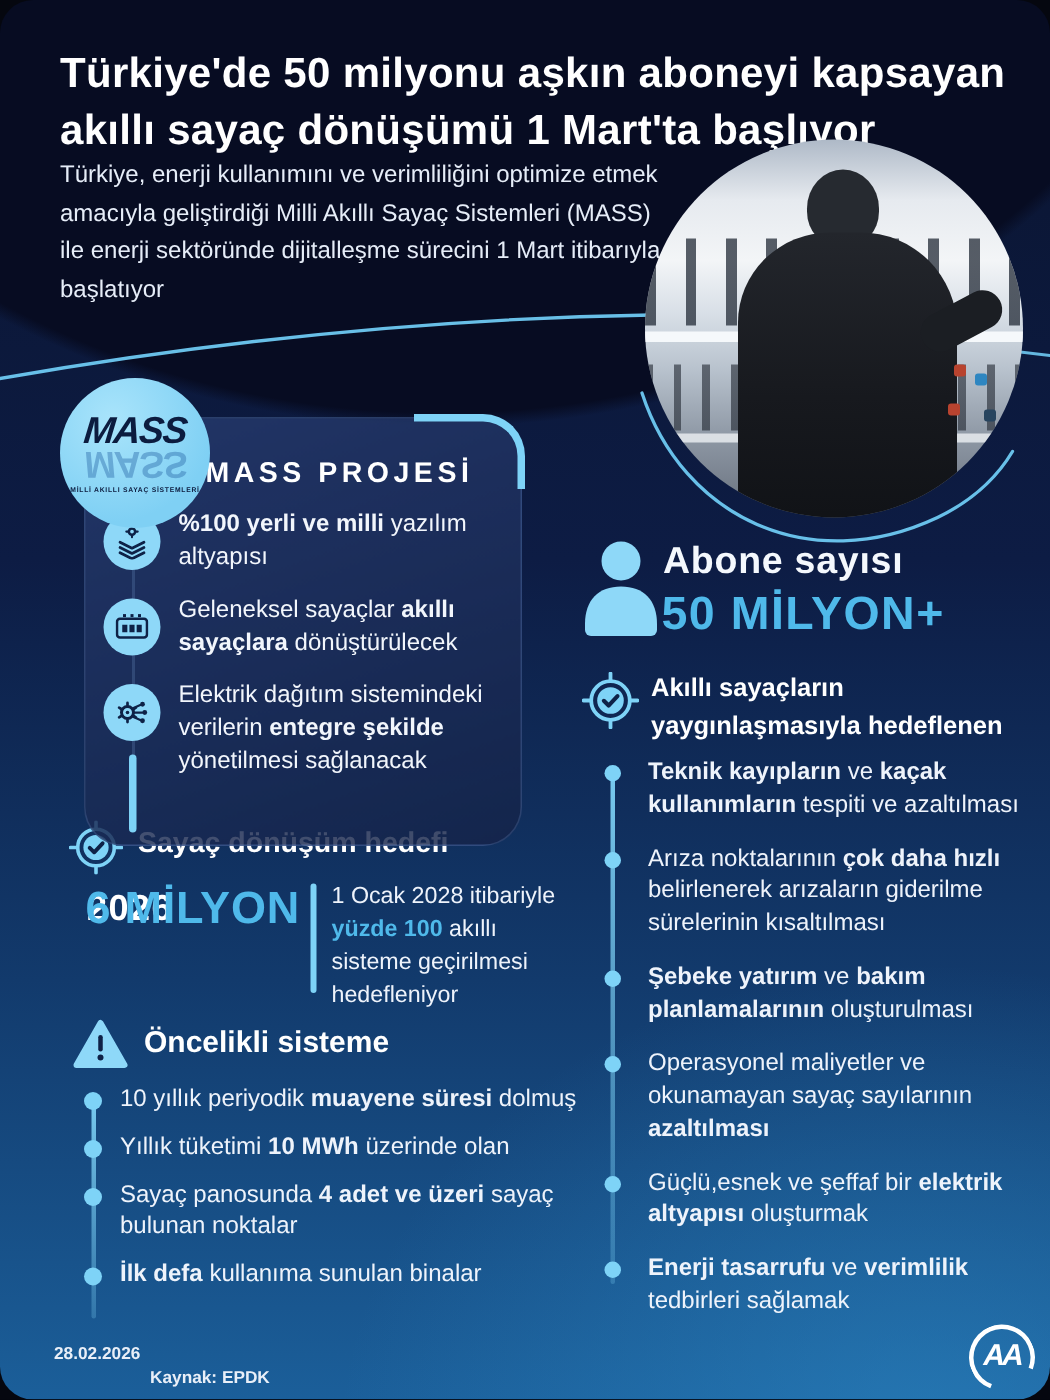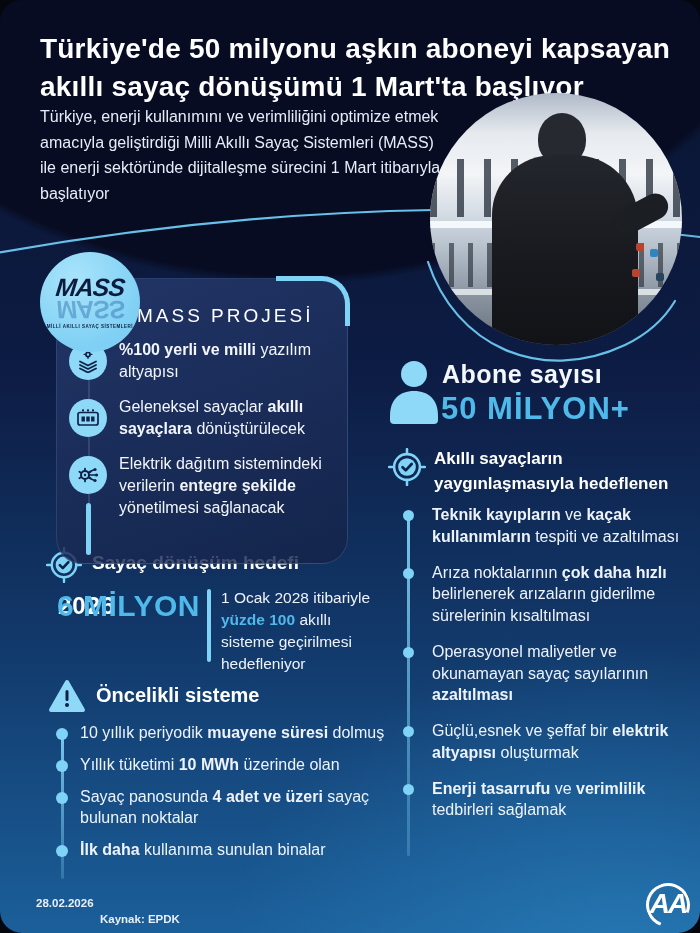--- a/index.html
+++ b/index.html
@@ -47,21 +47,21 @@
   .mass-logo .sub{ font-size:4.5px; font-weight:700; letter-spacing:.5px; color:#0c1c3f; margin-top:3px; }
 
   
   .mass-card{ left:56px; top:278px; width:292px; height:286px; border-radius:26px;
     background:linear-gradient(160deg, rgba(38,60,112,.82), rgba(21,35,72,.82));
     border:1px solid rgba(120,160,220,.22); z-index:2; }
   .corner-accent{ position:absolute; right:-3px; top:-3px; width:74px; height:50px;
     border-top:5px solid #7ed3f7; border-right:5px solid #7ed3f7; border-top-right-radius:28px; }
   .card-spine{ position:absolute; left:31px; top:46px; width:2px; height:186px; background:rgba(90,120,170,.35); }
   .left-accent{ position:absolute; left:29px; bottom:8px; width:5px; height:52px; background:#7ed3f7; border-radius:3px; }
-  .card-title{ position:absolute; left:80px; top:26px; font-size:19px; font-weight:400; letter-spacing:3px; }
+  .card-title{ position:absolute; left:80px; top:26px; font-size:19px; font-weight:700; letter-spacing:3px; }
   .card-items{ position:absolute; left:12px; top:60px; right:14px; display:flex; flex-direction:column; gap:12px; }
   .card-item{ display:flex; gap:12px; align-items:flex-start; }
   .icon-circ{ flex:none; width:38px; height:38px; border-radius:50%; background:#8ed8f8; display:grid; place-items:center; margin-top:3px; }
   .card-item .txt{ font-size:16px; line-height:1.4; color:#f2f6fc; width:204px; }
 
   
   .person{ left:386px; top:360px; }
   .abone-label{ left:442px; top:360px; font-size:25px; font-weight:600; letter-spacing:.5px; color:#f4f8fd; }
   .abone-value{ left:441px; top:391px; font-size:31px; font-weight:800; letter-spacing:1px; color:#4fb9ea; }
 
@@ -93,21 +93,21 @@
   .priority-list ul{ gap:10px; }
   .priority-list li{ padding-left:28px; }
   .priority-list .vline{ top:9px; height:148px; }
   .priority-list li .dot{ width:12px; height:12px; left:4px; }
 
   
   .f-date{ left:36px; top:897px; font-size:11.5px; font-weight:600; color:#e9eff8; }
   .f-source{ left:100px; top:897px; font-size:11.5px; font-weight:700; color:#e9eff8;margin-top:16px; }
   .aa-logo{ left:645px; top:882px; width:46px; height:46px; }
   .aa-ring{ position:absolute; inset:1px; border:3.5px solid #fff; border-radius:50%; border-bottom-color:transparent; transform:rotate(-24deg); }
-  .aa-text{ position:absolute; inset:0; display:grid; place-items:center; font-size:28px; font-weight:800; font-style:italic; letter-spacing:-2px; padding-bottom:2px; }
+  .aa-text{ position:absolute; inset:0; display:grid; place-items:center; font-size:20px; font-weight:800; font-style:italic; letter-spacing:-2px; padding-bottom:2px; }
 
   .seg-b{ font-weight:700; }
   .seg-blue{ font-weight:700; color:#4fb9ea; }
 </style>
 </head>
 <body>
 
 <div class="canvas">
 
   <svg class="abs deco" width="700" height="933" viewBox="0 0 700 933">
@@ -224,20 +224,21 @@
     <circle cx="18" cy="18" r="8.4" fill="#7ed3f7"></circle>
     <path d="M13.8 18.2 l3 3 l5.6 -6" fill="none" stroke="#0e2247" stroke-width="2.6" stroke-linecap="round" stroke-linejoin="round"></path>
   </svg>
   <div class="abs goal-head">Akıllı sayaçların yaygınlaşmasıyla hedeflenen</div>
 
   <div class="abs vlist goals-list">
     <div class="vline"></div>
     <ul>
       <li><span class="dot"></span><span><span class="seg-b">Teknik kayıpların</span><span> ve </span><span class="seg-b">kaçak kullanımların</span><span> tespiti ve azaltılması</span></span></li>
       <li><span class="dot"></span><span><span>Arıza noktalarının </span><span class="seg-b">çok daha hızlı</span><span> belirlenerek arızaların giderilme sürelerinin kısaltılması</span></span></li>
+      <li><span class="dot"></span><span><span class="seg-b">Şebeke yatırım</span><span> ve </span><span class="seg-b">bakım planlamalarının</span><span> oluşturulması</span></span></li>
       <li><span class="dot"></span><span><span>Operasyonel maliyetler ve okunamayan sayaç sayılarının </span><span class="seg-b">azaltılması</span></span></li>
       <li><span class="dot"></span><span><span>Güçlü,esnek ve şeffaf bir </span><span class="seg-b">elektrik altyapısı</span><span> oluşturmak</span></span></li>
       <li><span class="dot"></span><span><span class="seg-b">Enerji tasarrufu</span><span> ve </span><span class="seg-b">verimlilik</span><span> tedbirleri sağlamak</span></span></li>
     </ul>
   </div>
 
   <svg class="abs target-icon" width="36" height="36" viewBox="0 0 36 36">
     <g stroke="#7ed3f7" stroke-width="2.4" stroke-linecap="round">
       <line x1="18" y1="1" x2="18" y2="5.5"></line>
         <line x1="18" y1="30.5" x2="18" y2="35"></line>
@@ -260,21 +261,21 @@
     <circle cx="19" cy="26" r="2" fill="#0e2247"></circle>
   </svg>
   <div class="abs priority-head">Öncelikli sisteme</div>
 
   <div class="abs vlist priority-list">
     <div class="vline"></div>
     <ul>
       <li><span class="dot"></span><span><span>10 yıllık periyodik </span><span class="seg-b">muayene süresi</span><span> dolmuş</span></span></li>
       <li><span class="dot"></span><span><span>Yıllık tüketimi </span><span class="seg-b">10 MWh</span><span> üzerinde olan</span></span></li>
       <li><span class="dot"></span><span><span>Sayaç panosunda </span><span class="seg-b">4 adet ve üzeri</span><span> sayaç bulunan noktalar</span></span></li>
-      <li><span class="dot"></span><span><span class="seg-b">İlk daha</span><span> kullanıma sunulan binalar</span></span></li>
+      <li><span class="dot"></span><span><span class="seg-b">İlk defa</span><span> kullanıma sunulan binalar</span></span></li>
     </ul>
   </div>
 
   <div class="abs f-date">28.02.2026</div>
   <div class="abs f-source">Kaynak: EPDK</div>
   <div class="abs aa-logo">
     <div class="aa-ring"></div>
     <div class="aa-text">AA</div>
   </div>
 

